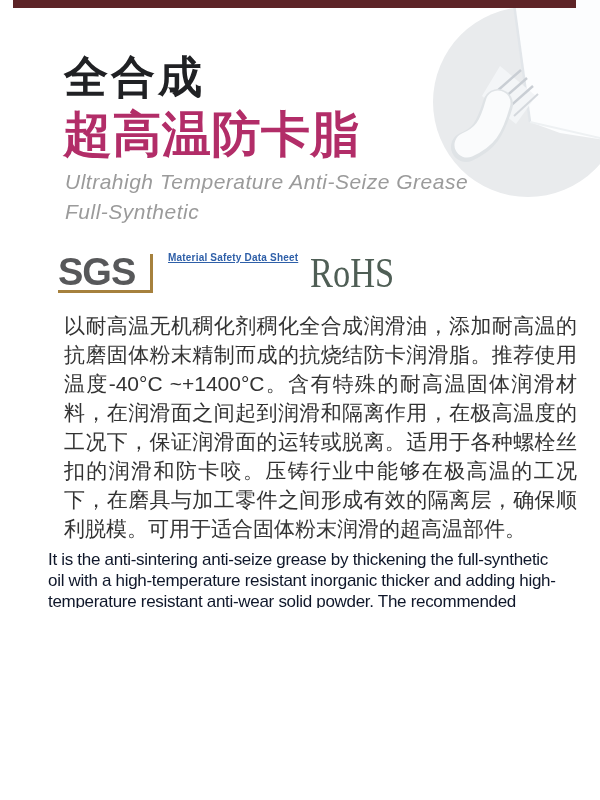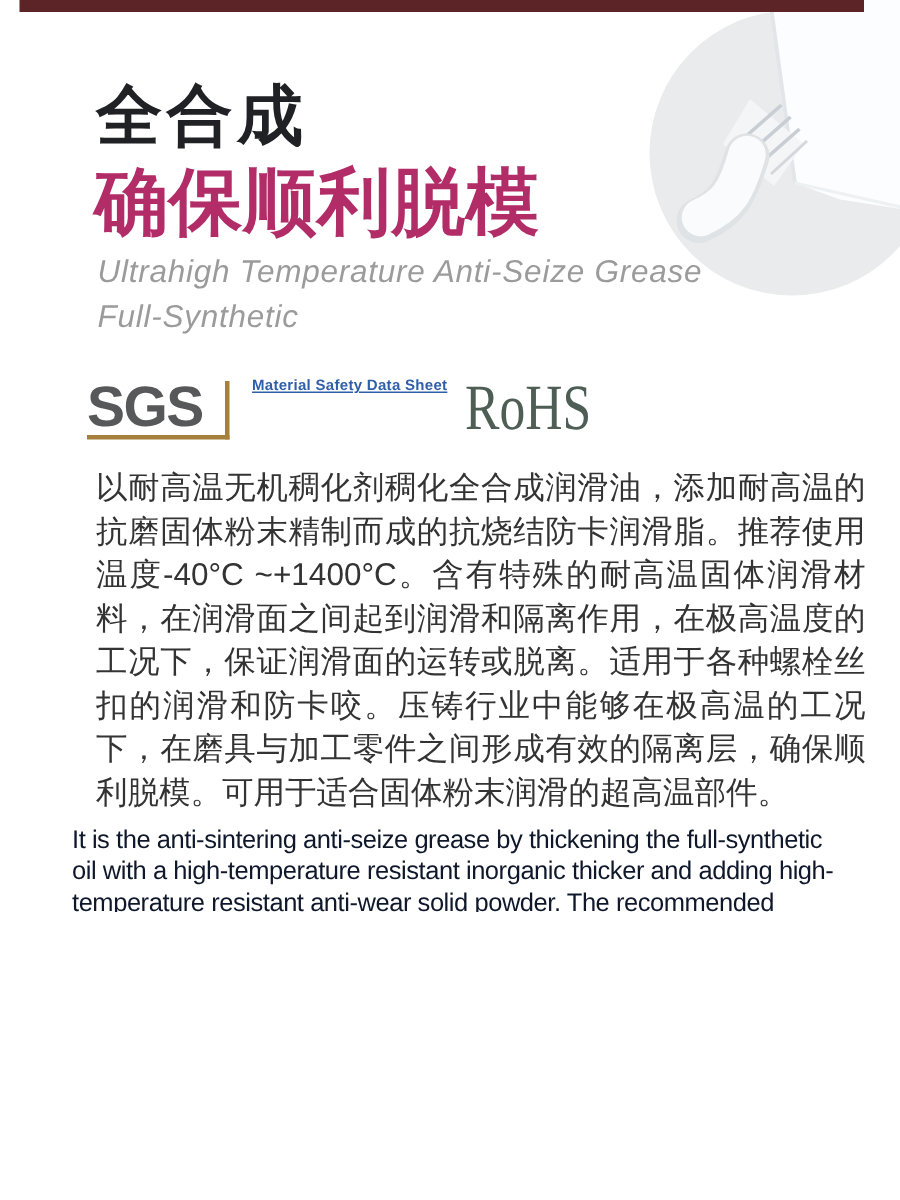--- a/index.html
+++ b/index.html
@@ -65,27 +65,27 @@
   .cert-row { position: absolute; left: 0; top: 0; z-index: 2; }
   .sgs-logo {
     position: absolute;
     left: 58px; top: 254px;
     width: 95px; height: 39px;
     border-bottom: 3px solid #a6813d;
     border-right: 3px solid #a6813d;
   }
   .sgs-text {
     display: block;
-    text-align: left;
+    text-align: right;
     font-size: 38px;
     line-height: 37px;
     font-weight: 700;
     letter-spacing: -1px;
     color: #57585a;
-    padding-right: 3px;
+    padding-right: 15px;
   }
   .msds-logo { position: absolute; left: 168px; top: 251px; }
   .msds-text {
     display: block;
     font-size: 37px;
     line-height: 36px;
     font-weight: 800;
     letter-spacing: 0.5px;
     color: #2e5fa8;
   }
@@ -155,21 +155,21 @@
       <path d="M502 100 L527 78" stroke="#c9ced4" stroke-width="2.4" fill="none"></path>
       <path d="M508 108 L533 86" stroke="#c9ced4" stroke-width="2.4" fill="none"></path>
       <path d="M514 116 L538 94" stroke="#d4d8dd" stroke-width="2" fill="none"></path>
 
       <path d="M498 104 C 490 130, 484 139, 466 147" stroke="#dfe3e6" stroke-width="30" stroke-linecap="round" fill="none"></path>
       <path d="M498 103 C 491 128, 485 137, 467 145" stroke="#fafbfc" stroke-width="25" stroke-linecap="round" fill="none"></path>
     </svg>
   </div>
 
   <div class="title-cn">全合成</div>
-  <div class="title-cn-highlight">确保顺利脱模</div>
+  <div class="title-cn-highlight">超高温防卡脂</div>
 
   <div class="subtitle">
     <span style="display:block">Ultrahigh Temperature Anti-Seize Grease</span>
     <span style="display:block">Full-Synthetic</span>
   </div>
 
   <div class="cert-row">
     <div class="sgs-logo">
       <span class="sgs-text">SGS</span>
     </div>

